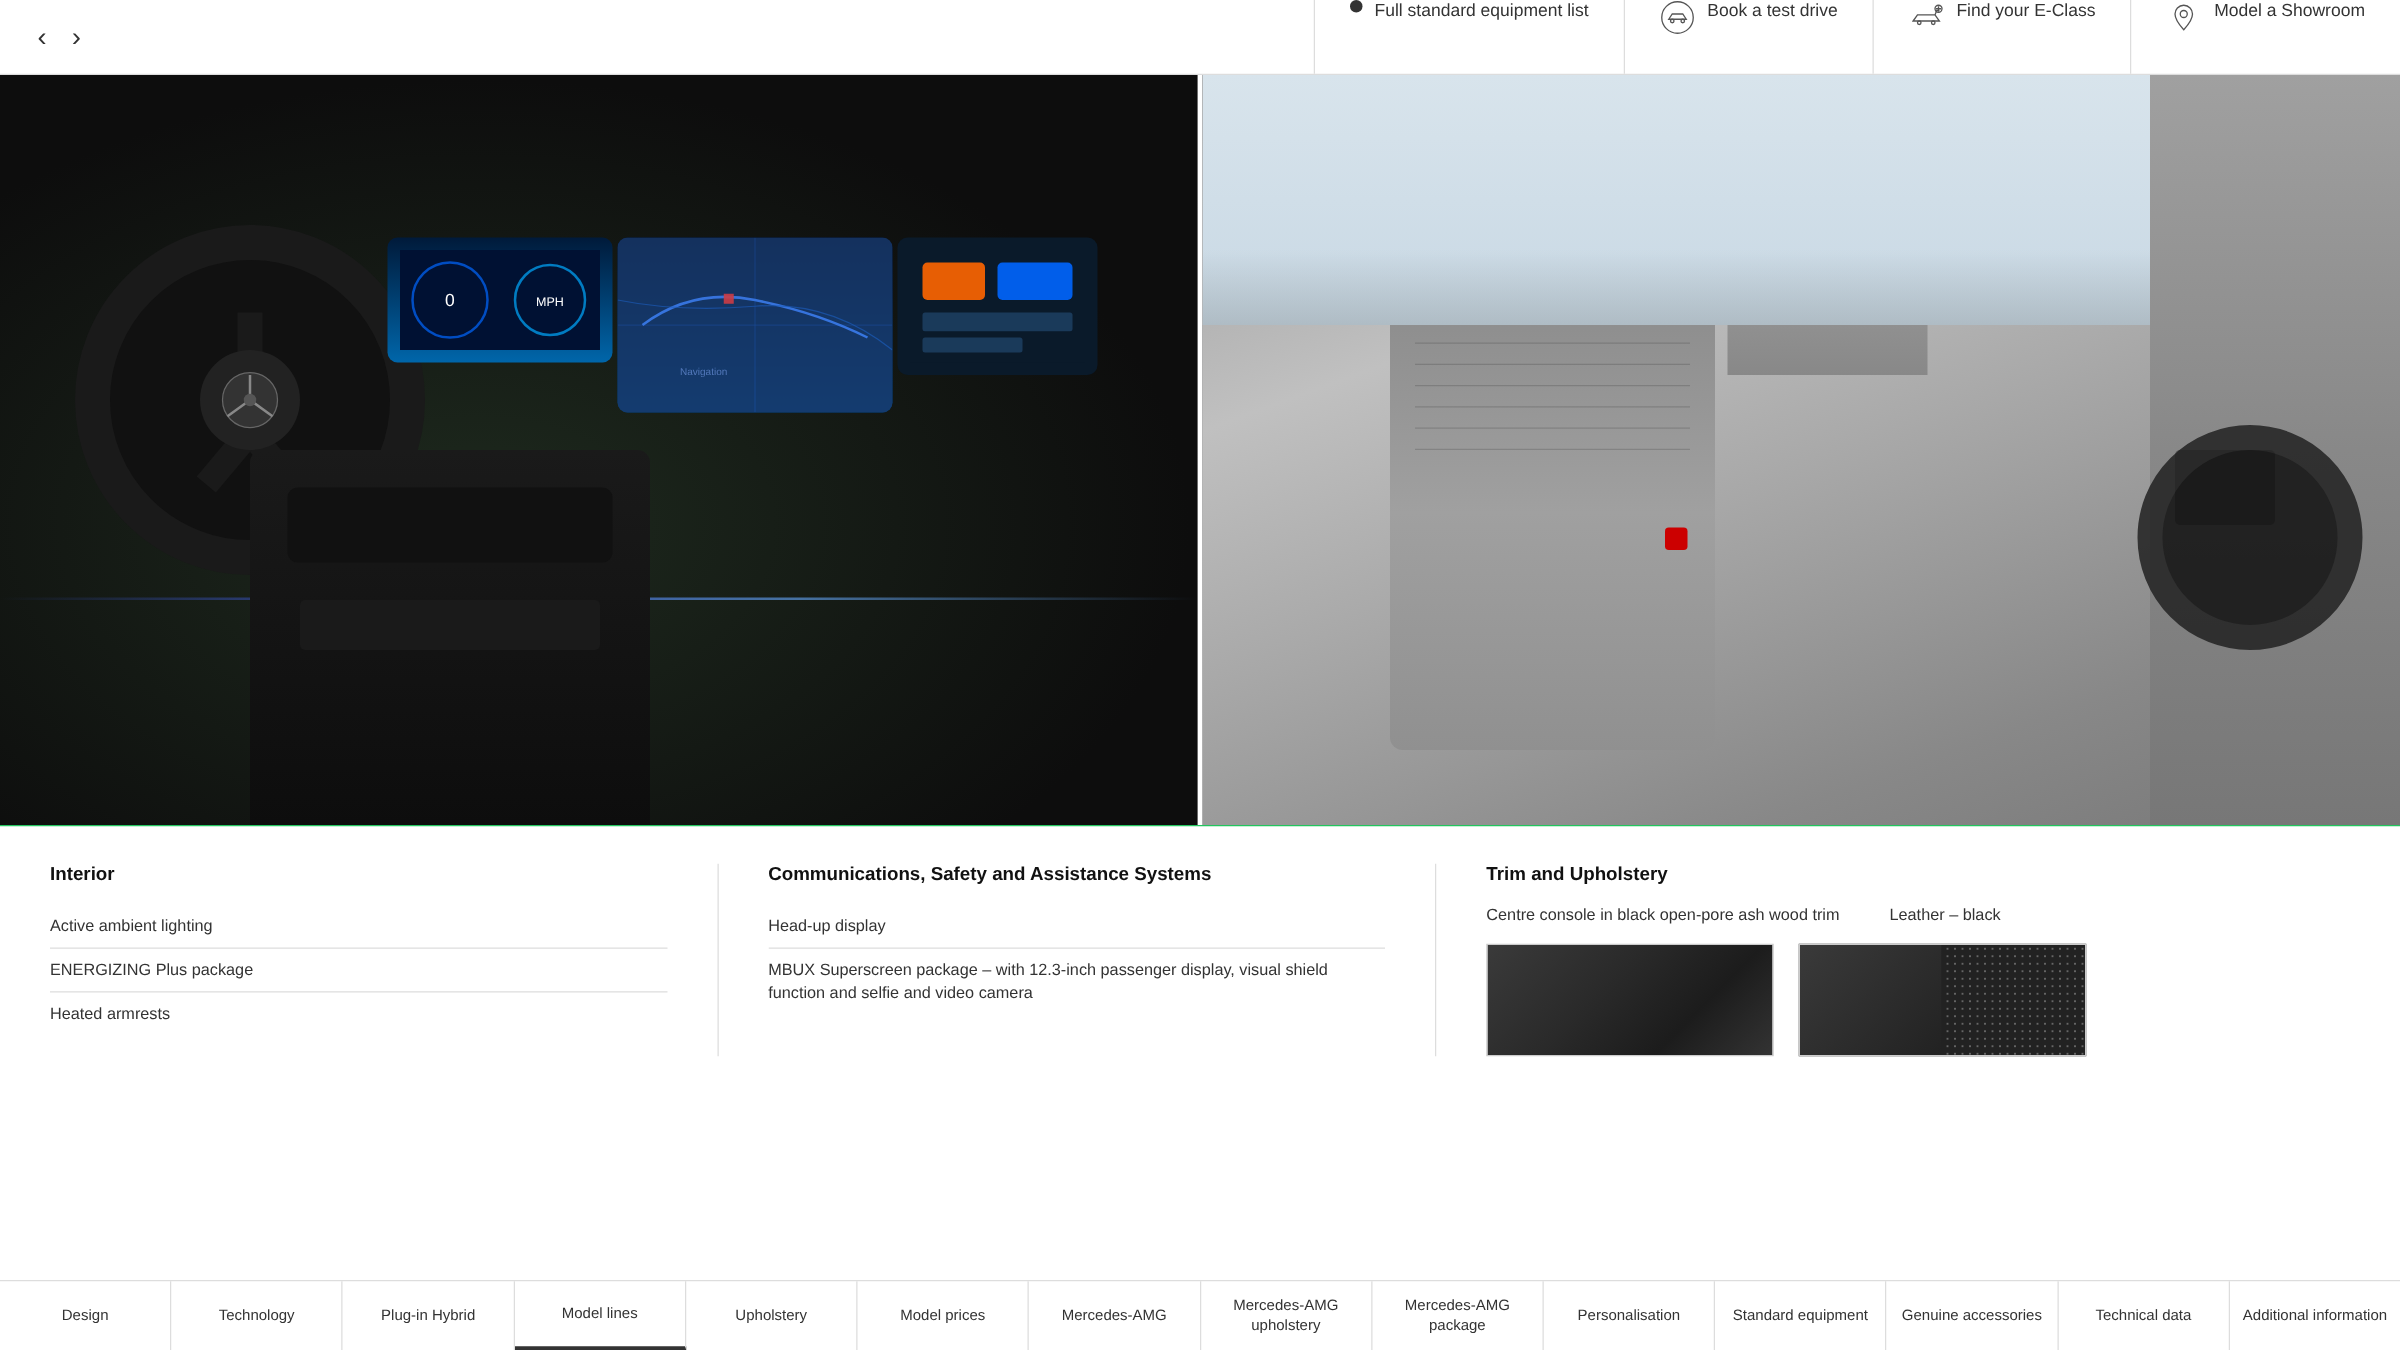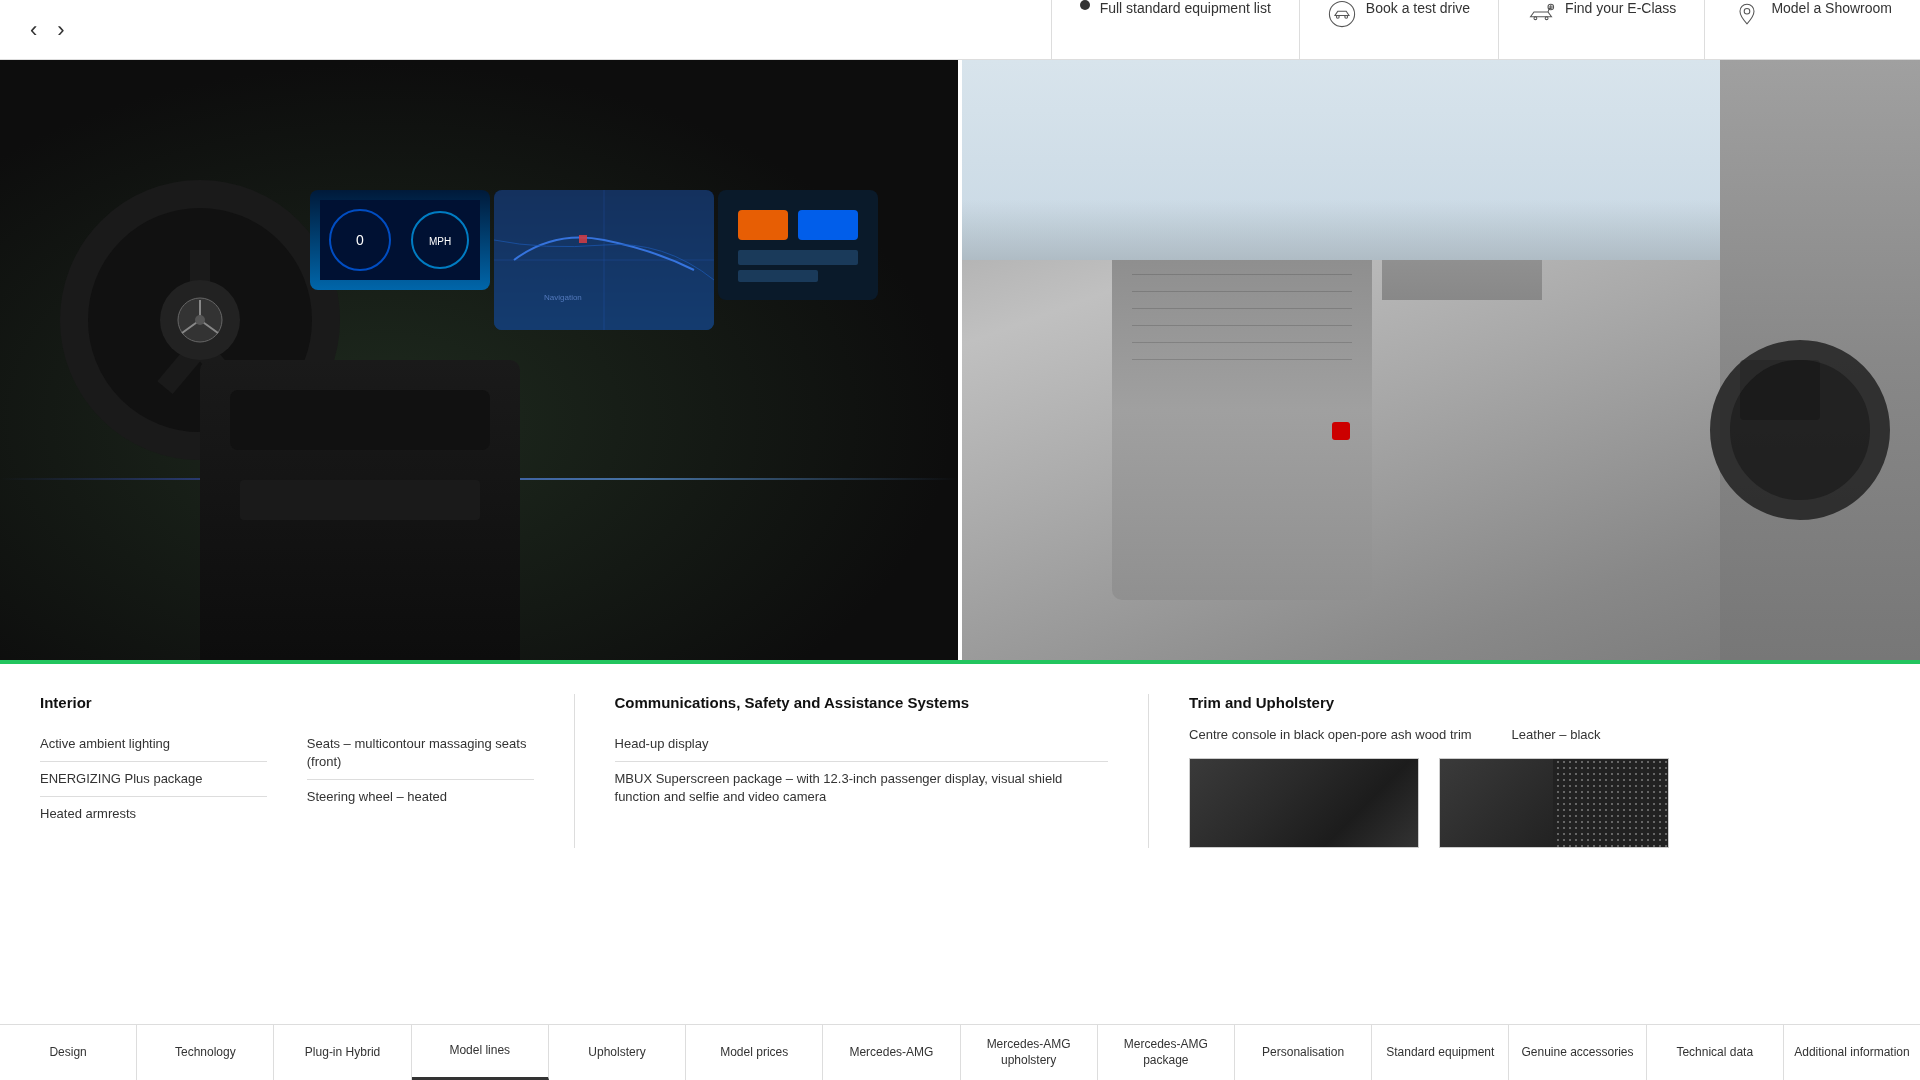--- a/index.html
+++ b/index.html
@@ -176,21 +176,21 @@
       background: linear-gradient(180deg, #8a8a8a, #a0a0a0, #909090);
       border-radius: 10px;
     }
 
     
     .info-section {
       display: flex;
       background: #fff;
       padding: 30px 40px;
       min-height: 200px;
-      border-top: 4px solid #22c55e;
+      border-top: 1px solid #22c55e;
       gap: 0;
     }
     .info-col {
       flex: 1;
       padding-right: 40px;
       border-right: 1px solid #ddd;
       margin-right: 40px;
     }
     .info-col:last-child {
       border-right: none;
@@ -422,24 +422,20 @@
 
 <section class="info-section">
 
   <div class="info-col">
     <div class="info-col-title">Interior</div>
     <div class="info-items">
       <div class="info-items-col">
         <div class="info-item">Active ambient lighting</div>
         <div class="info-item">ENERGIZING Plus package</div>
         <div class="info-item">Heated armrests</div>
-      </div>
-      <div class="info-items-col">
-        <div class="info-item">Seats – multicontour massaging seats (front)</div>
-        <div class="info-item">Steering wheel – heated</div>
       </div>
     </div>
   </div>
 
   <div class="info-col">
     <div class="info-col-title">Communications, Safety and Assistance Systems</div>
     <div class="info-items-col">
       <div class="info-item">Head-up display</div>
       <div class="info-item">MBUX Superscreen package – with 12.3-inch passenger display, visual shield function and selfie and video camera</div>
     </div>

